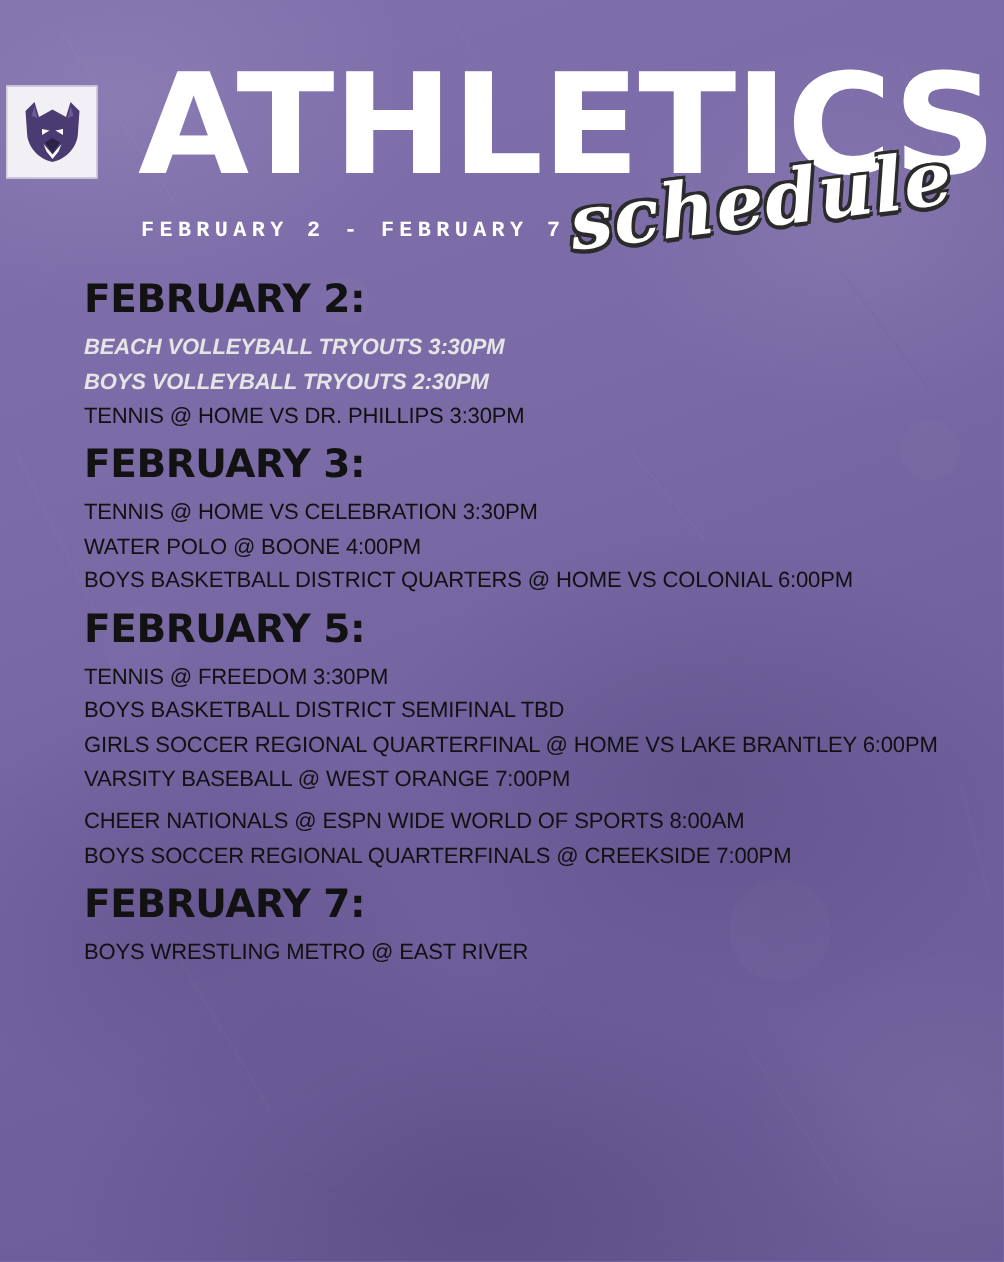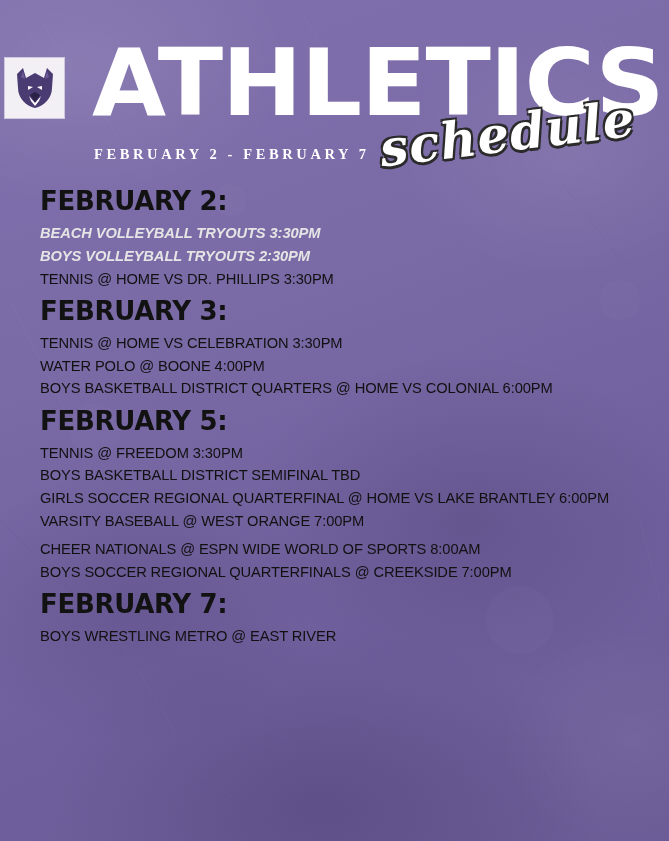--- a/index.html
+++ b/index.html
@@ -85,30 +85,30 @@
     letter-spacing: 1px;
     text-shadow:
       -2px -2px 0 #2b2b2b, 2px -2px 0 #2b2b2b,
       -2px 2px 0 #2b2b2b, 2px 2px 0 #2b2b2b,
       0 3px 0 #2b2b2b;
     transform: rotate(-7deg);
   }
   .daterange {
     margin-left: 94px;
     margin-top: 20px;
-    font-family: Liberation Serif, serif;
+    font-family: Liberation Mono, monospace;
     font-weight: bold;
     font-size: 14.5px;
     letter-spacing: 3.6px;
     color: #ffffff;
   }
 
   
   .schedule {
-    margin: 22px 0 0 0;
+    margin: 22px 0 0 16px;
     padding: 0 18px 0 40px;
   }
   .day { margin-bottom: 5px; }
   .day-heading {
     font-family: "DejaVu Sans", sans-serif;
     font-weight: bold;
     font-size: 26px;
     color: #121212;
     letter-spacing: -0.3px;
     margin-bottom: 4px;

